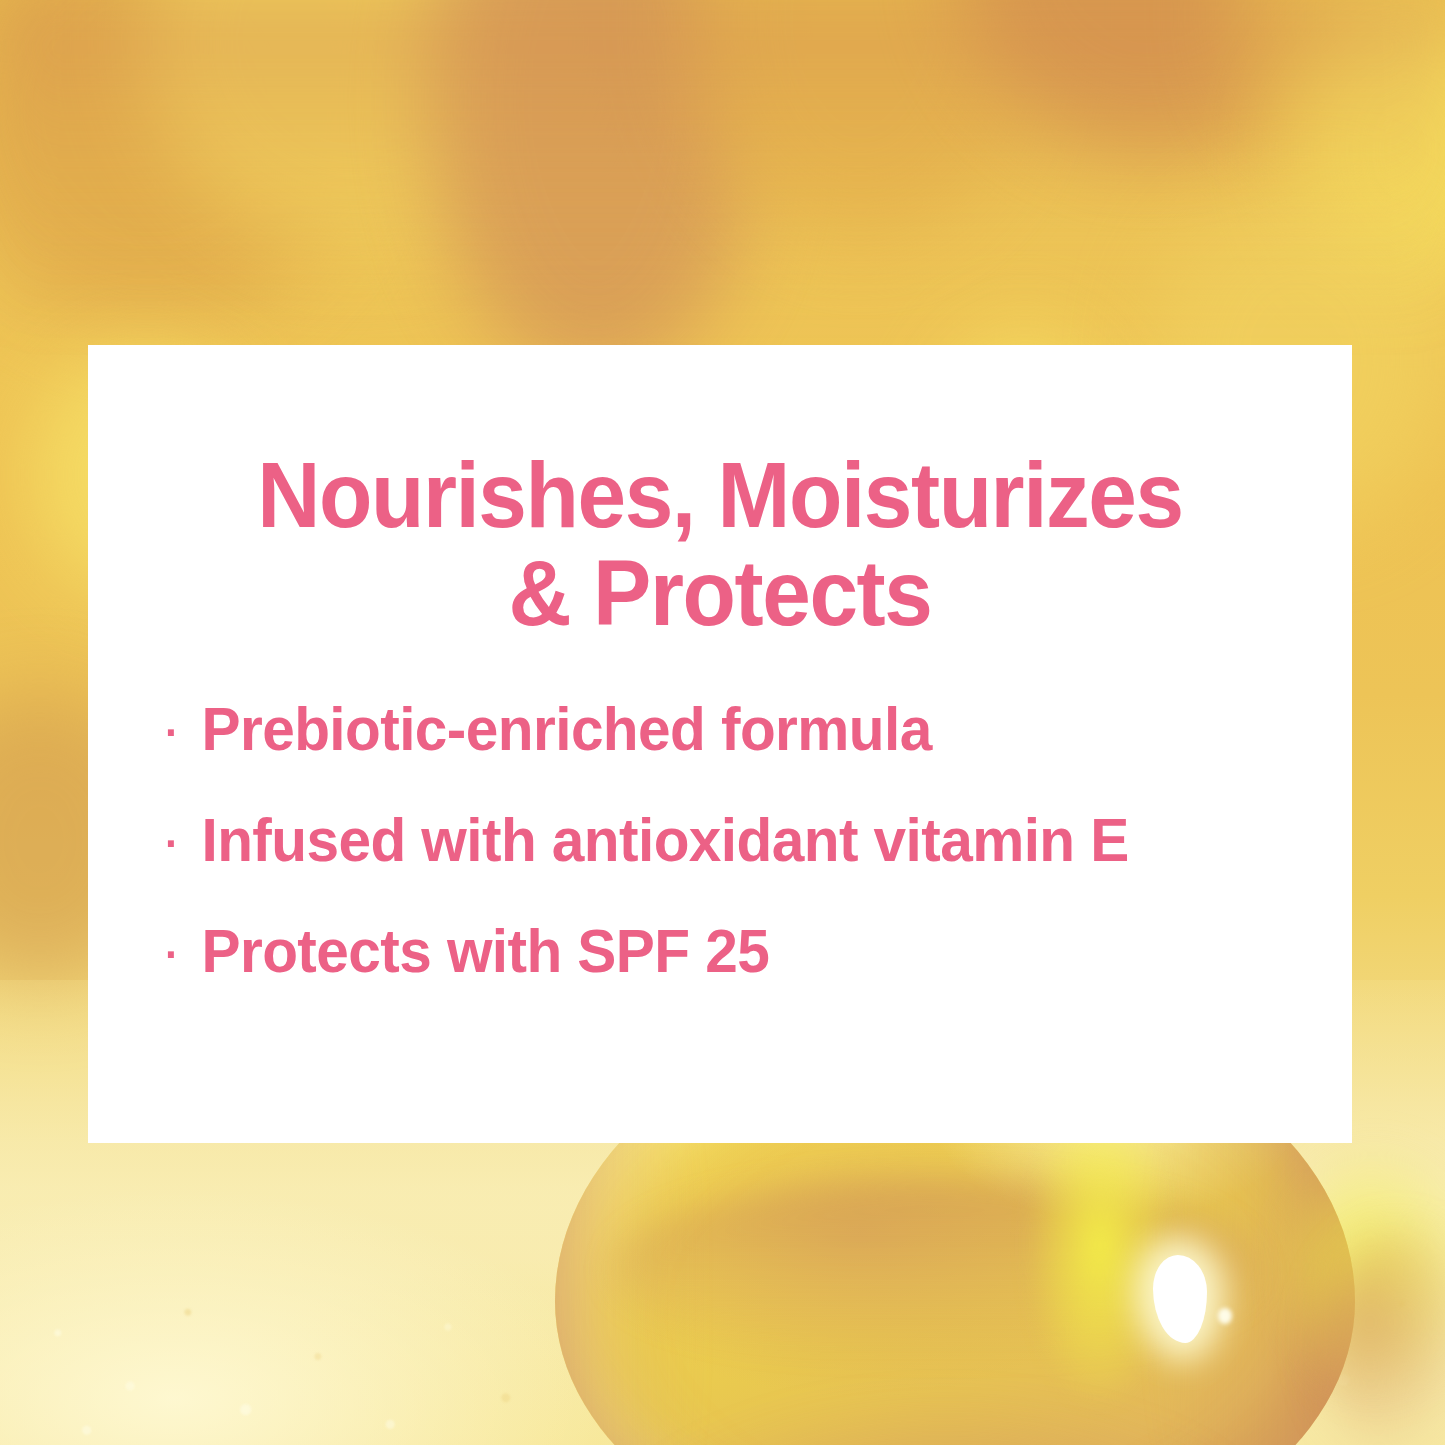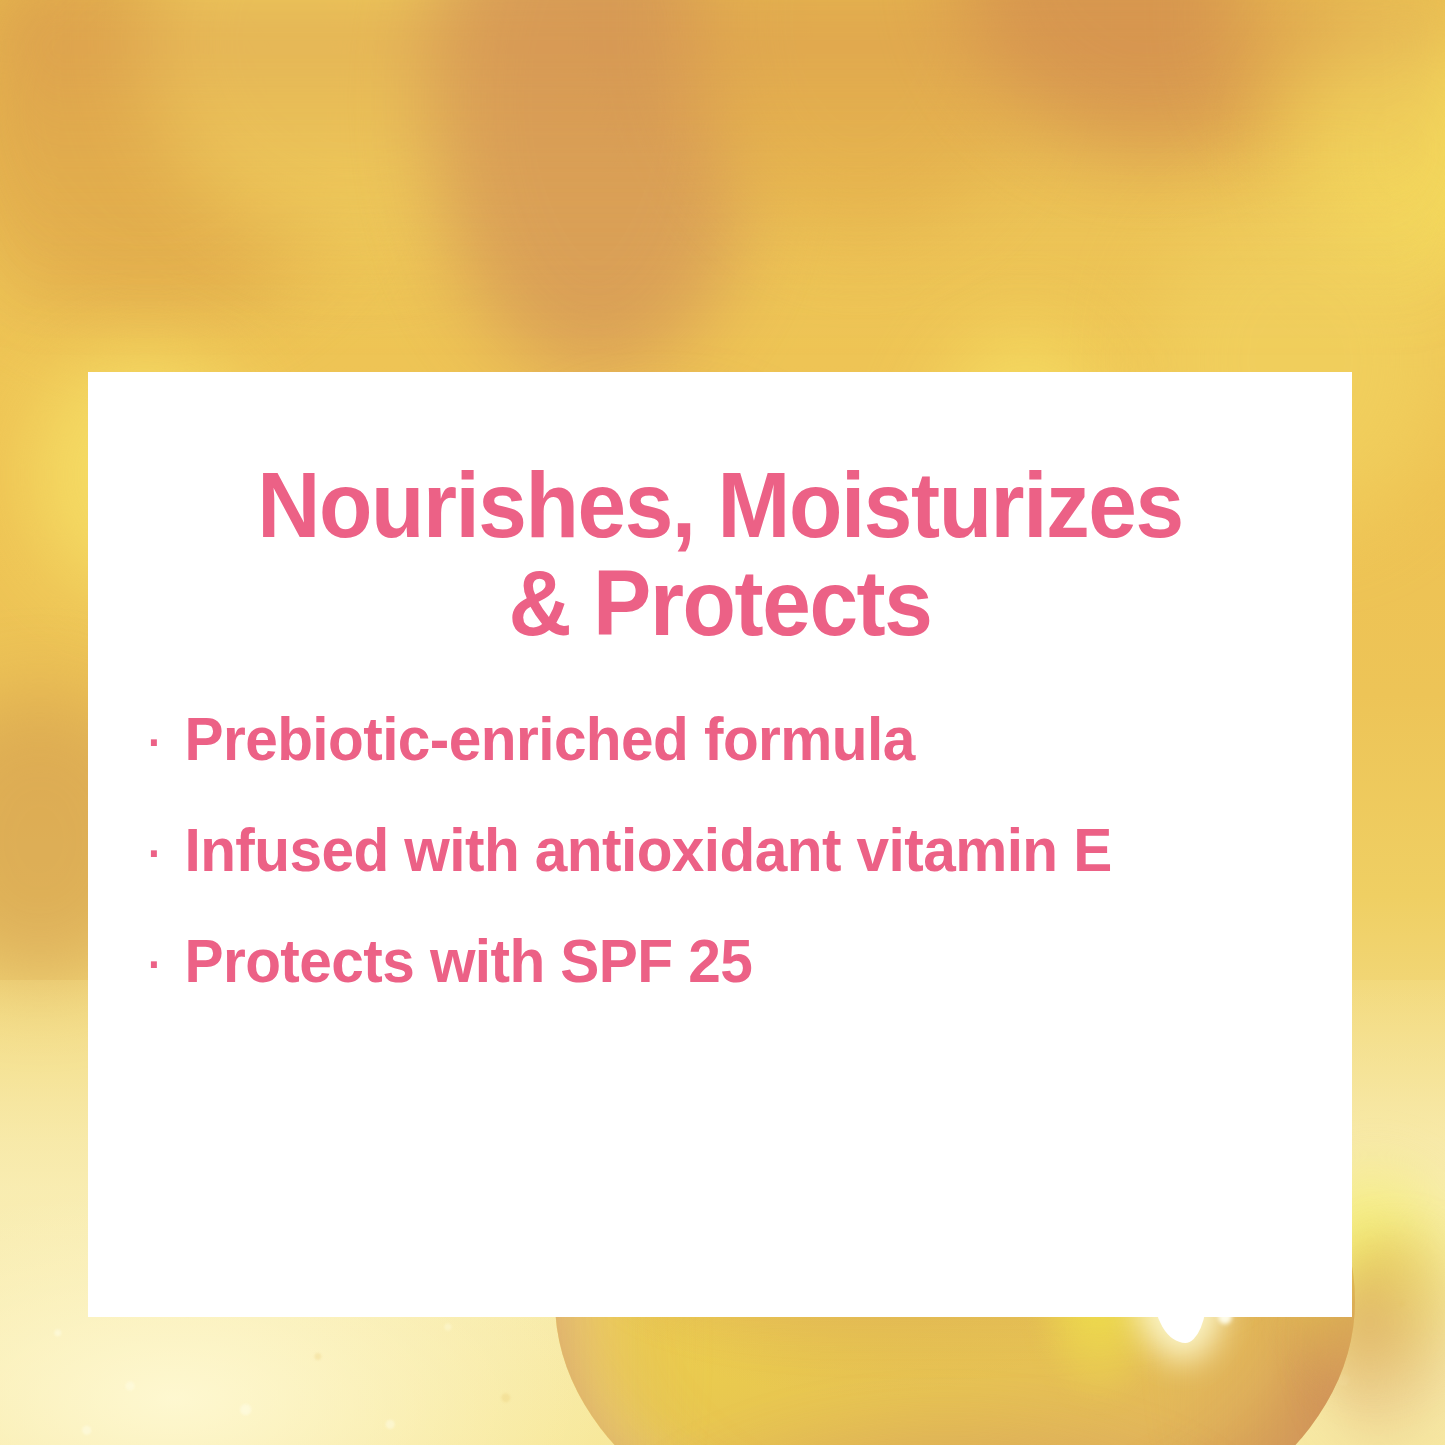--- a/index.html
+++ b/index.html
@@ -184,26 +184,26 @@
     width: 160px; height: 230px;
     border-radius: 50%;
     background: radial-gradient(ellipse at 30% 40%, rgba(212,150,92,.65) 0%, rgba(212,150,92,0) 72%);
     filter: blur(20px);
   }
 
   
   .card {
     position: absolute;
     left: 88px;
-    top: 372px;
+    top: 345px;
     width: 1264px;
-    height: 945px;
+    height: 798px;
     background: #ffffff;
     box-sizing: border-box;
-    padding: 0;
+    padding: 17px;
   }
 
   .headline {
     margin: 0;
     padding: 84px 52px 0 52px;
     text-align: center;
     color: #ec6186;
     font-size: 92px;
     font-weight: 700;
     line-height: 1.07;

